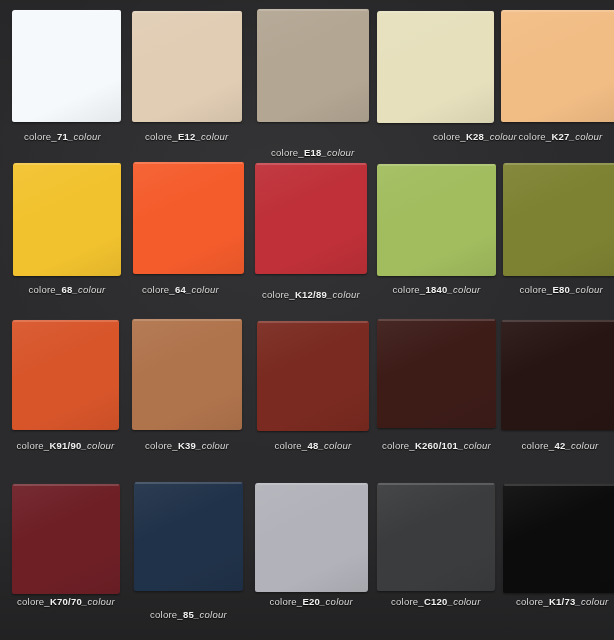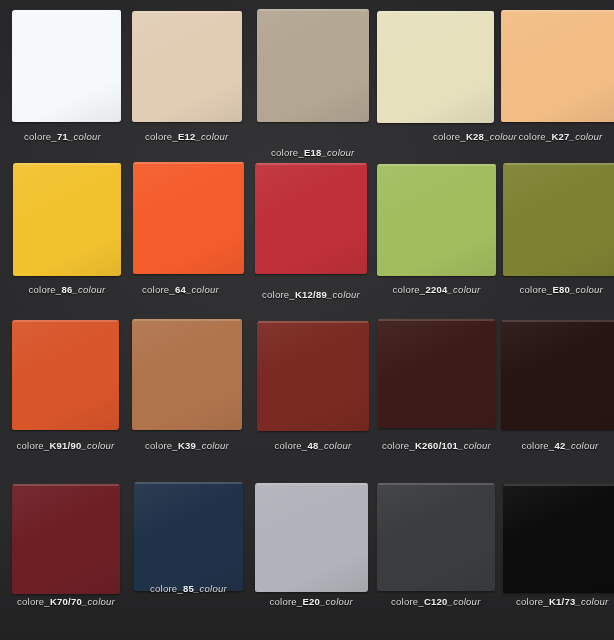--- a/index.html
+++ b/index.html
@@ -92,33 +92,33 @@
       <div class="chip" style="background: rgb(230, 224, 189);"></div>
     </div>
     <div class="caption" style="top: 132px; left: 389px; margin-left: 44px;"><span class="pre">colore_</span><span class="code">K28</span><span class="post">_colour</span></div>
     <div class="swatch-cell" style="left: 501px; top: 10px; width: 119px; height: 112px;">
       <div class="chip" style="background: rgb(242, 189, 133);"></div>
     </div>
     <div class="caption" style="top: 132px; left: 518.5px;"><span class="pre">colore_</span><span class="code">K27</span><span class="post">_colour</span></div>
     <div class="swatch-cell" style="left: 13px; top: 163px; width: 108px; height: 113px;">
       <div class="chip" style="background: rgb(242, 194, 46);"></div>
     </div>
-    <div class="caption" style="top: 285px; left: 28.5px;"><span class="pre">colore_</span><span class="code">86</span><span class="post">_colour</span></div>
+    <div class="caption" style="top: 285px; left: 28.5px;"><span class="pre">colore_</span><span class="code">68</span><span class="post">_colour</span></div>
     <div class="swatch-cell" style="left: 133px; top: 162px; width: 111px; height: 112px;">
       <div class="chip" style="background: rgb(245, 92, 44);"></div>
     </div>
     <div class="caption" style="top: 285px; left: 142px;"><span class="pre">colore_</span><span class="code">64</span><span class="post">_colour</span></div>
     <div class="swatch-cell" style="left: 255px; top: 163px; width: 112px; height: 111px;">
       <div class="chip" style="background: rgb(191, 48, 56);"></div>
     </div>
     <div class="caption" style="top: 290px; left: 262px;"><span class="pre">colore_</span><span class="code">K12/89</span><span class="post">_colour</span></div>
     <div class="swatch-cell" style="left: 377px; top: 164px; width: 119px; height: 112px;">
       <div class="chip" style="background: rgb(161, 189, 94);"></div>
     </div>
-    <div class="caption" style="top: 285px; left: 392.5px;"><span class="pre">colore_</span><span class="code">2204</span><span class="post">_colour</span></div>
+    <div class="caption" style="top: 285px; left: 392.5px;"><span class="pre">colore_</span><span class="code">1840</span><span class="post">_colour</span></div>
     <div class="swatch-cell" style="left: 503px; top: 163px; width: 117px; height: 113px;">
       <div class="chip" style="background: rgb(125, 130, 50);"></div>
     </div>
     <div class="caption" style="top: 285px; left: 519.5px;"><span class="pre">colore_</span><span class="code">E80</span><span class="post">_colour</span></div>
     <div class="swatch-cell" style="left: 12px; top: 320px; width: 107px; height: 110px;">
       <div class="chip" style="background: rgb(216, 85, 42);"></div>
     </div>
     <div class="caption" style="top: 441px; left: 16.5px;"><span class="pre">colore_</span><span class="code">K91/90</span><span class="post">_colour</span></div>
     <div class="swatch-cell" style="left: 132px; top: 319px; width: 110px; height: 111px;">
       <div class="chip" style="background: rgb(176, 116, 76);"></div>
@@ -136,21 +136,21 @@
       <div class="chip" style="background: rgb(39, 21, 19);"></div>
     </div>
     <div class="caption" style="top: 441px; left: 521.5px;"><span class="pre">colore_</span><span class="code">42</span><span class="post">_colour</span></div>
     <div class="swatch-cell" style="left: 12px; top: 484px; width: 108px; height: 110px;">
       <div class="chip" style="background: rgb(110, 31, 38);"></div>
     </div>
     <div class="caption" style="top: 597px; left: 17px;"><span class="pre">colore_</span><span class="code">K70/70</span><span class="post">_colour</span></div>
     <div class="swatch-cell" style="left: 134px; top: 482px; width: 109px; height: 109px;">
       <div class="chip" style="background: rgb(32, 50, 73);"></div>
     </div>
-    <div class="caption" style="top: 584px; left: 150px;"><span class="pre">colore_</span><span class="code">85</span><span class="post">_colour</span></div>
+    <div class="caption" style="top: 610px; left: 150px;"><span class="pre">colore_</span><span class="code">85</span><span class="post">_colour</span></div>
     <div class="swatch-cell" style="left: 255px; top: 483px; width: 113px; height: 109px;">
       <div class="chip" style="background: rgb(178, 179, 186);"></div>
     </div>
     <div class="caption" style="top: 597px; left: 269.5px;"><span class="pre">colore_</span><span class="code">E20</span><span class="post">_colour</span></div>
     <div class="swatch-cell" style="left: 377px; top: 483px; width: 118px; height: 108px;">
       <div class="chip" style="background: rgb(58, 60, 62);"></div>
     </div>
     <div class="caption" style="top: 597px; left: 391px;"><span class="pre">colore_</span><span class="code">C120</span><span class="post">_colour</span></div>
     <div class="swatch-cell" style="left: 503px; top: 484px; width: 118px; height: 109px;">
       <div class="chip" style="background: rgb(13, 12, 12);"></div>

